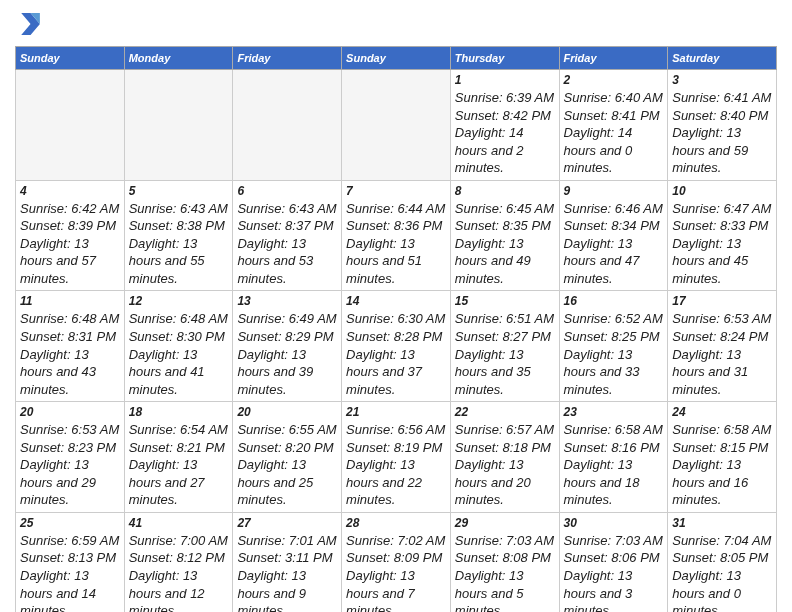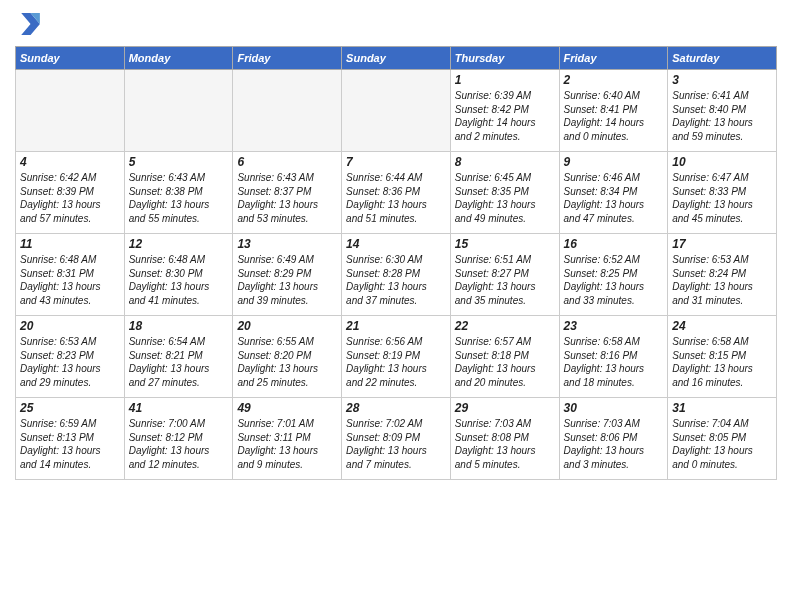--- a/index.html
+++ b/index.html
@@ -75,21 +75,21 @@
     .calendar td.empty {
       background: #f5f5f5;
     }
     .day-number {
       font-size: 12px;
       font-weight: bold;
       display: block;
       margin-bottom: 2px;
     }
     .day-info {
-      font-size: 10px;
+      font-size: 13px;
       line-height: 1.35;
       color: #222;
     }
   </style>
 </head>
 <body>
 
 <div class="container">
   <div class="header-row">
     <div class="logo">
@@ -311,21 +311,21 @@
 and 14 minutes.</div>
           </td>
           <td>
             <span class="day-number">41</span>
             <div class="day-info">Sunrise: 7:00 AM
 Sunset: 8:12 PM
 Daylight: 13 hours
 and 12 minutes.</div>
           </td>
           <td>
-            <span class="day-number">49</span>
+            <span class="day-number">27</span>
             <div class="day-info">Sunrise: 7:01 AM
 Sunset: 3:11 PM
 Daylight: 13 hours
 and 9 minutes.</div>
           </td>
           <td>
             <span class="day-number">28</span>
             <div class="day-info">Sunrise: 7:02 AM
 Sunset: 8:09 PM
 Daylight: 13 hours

